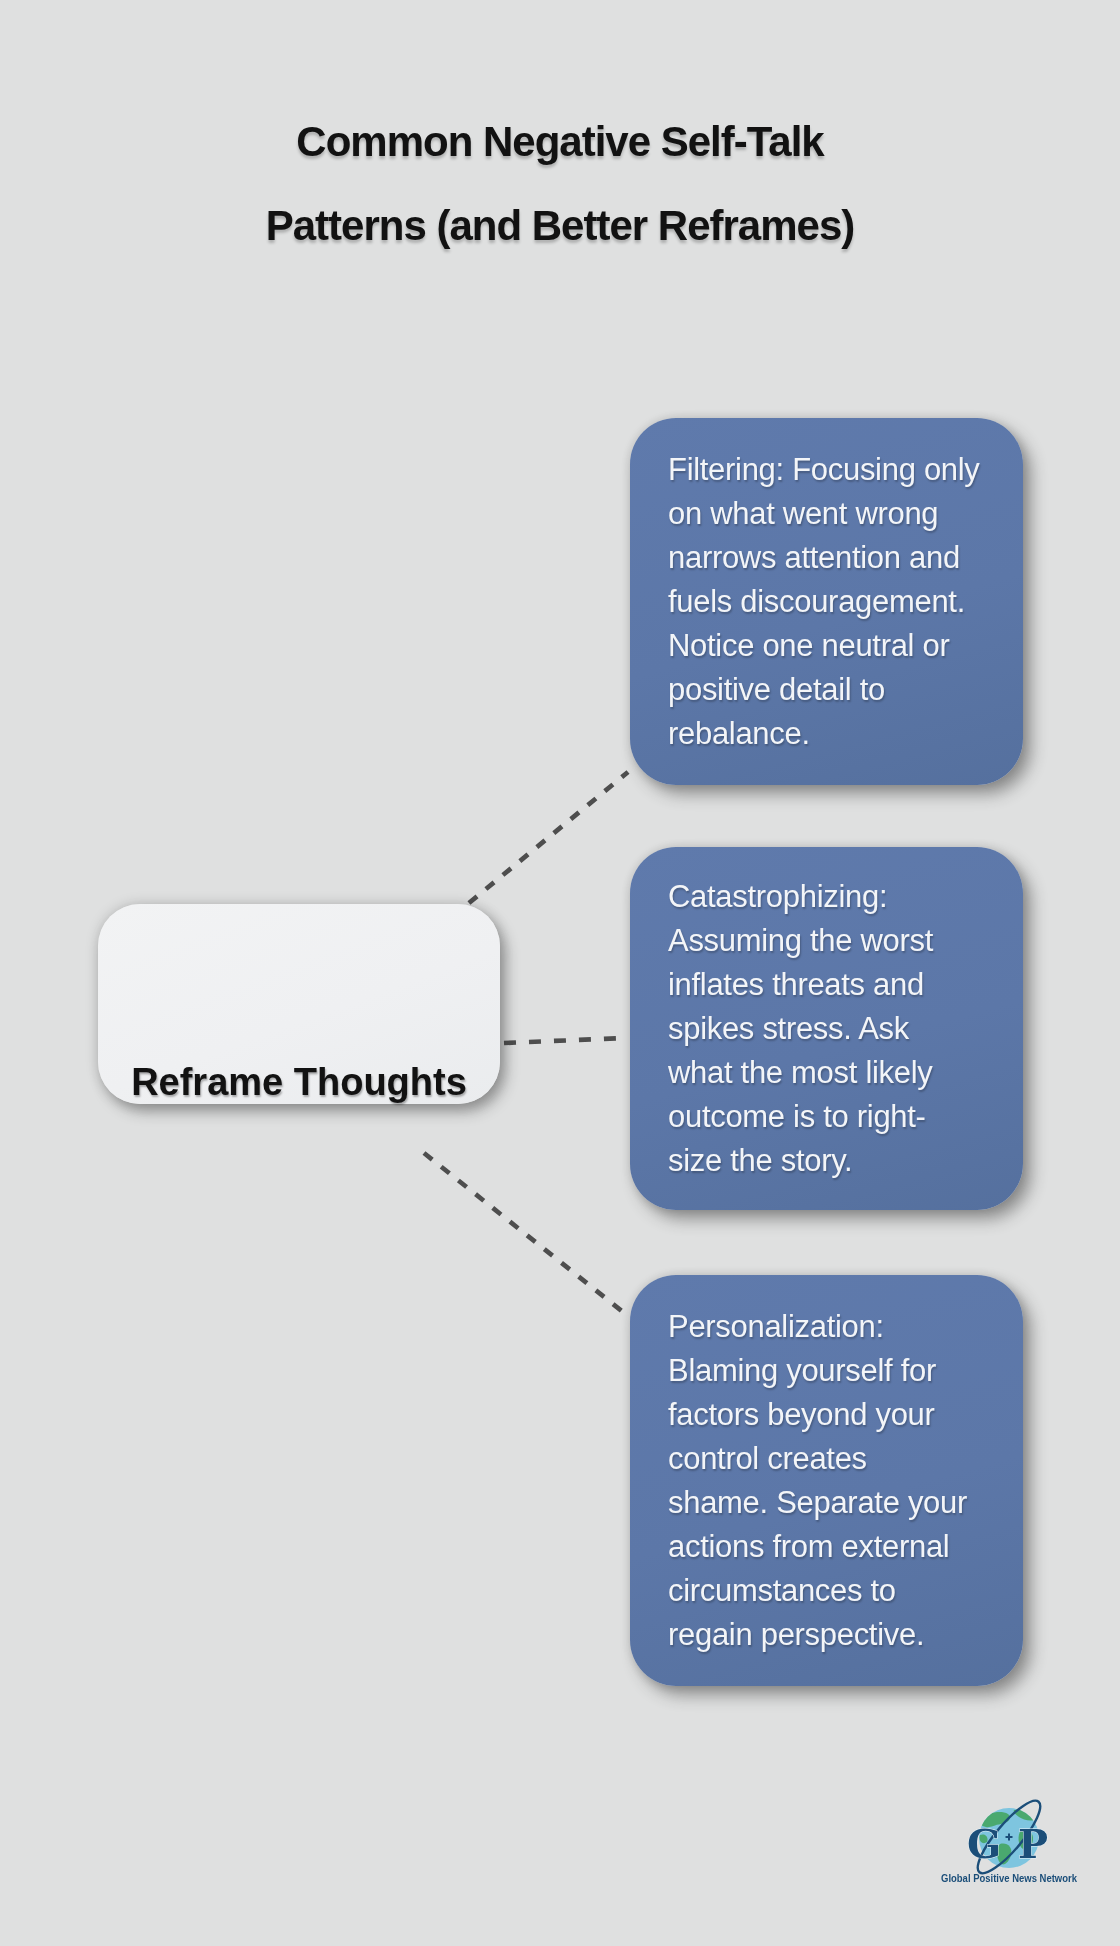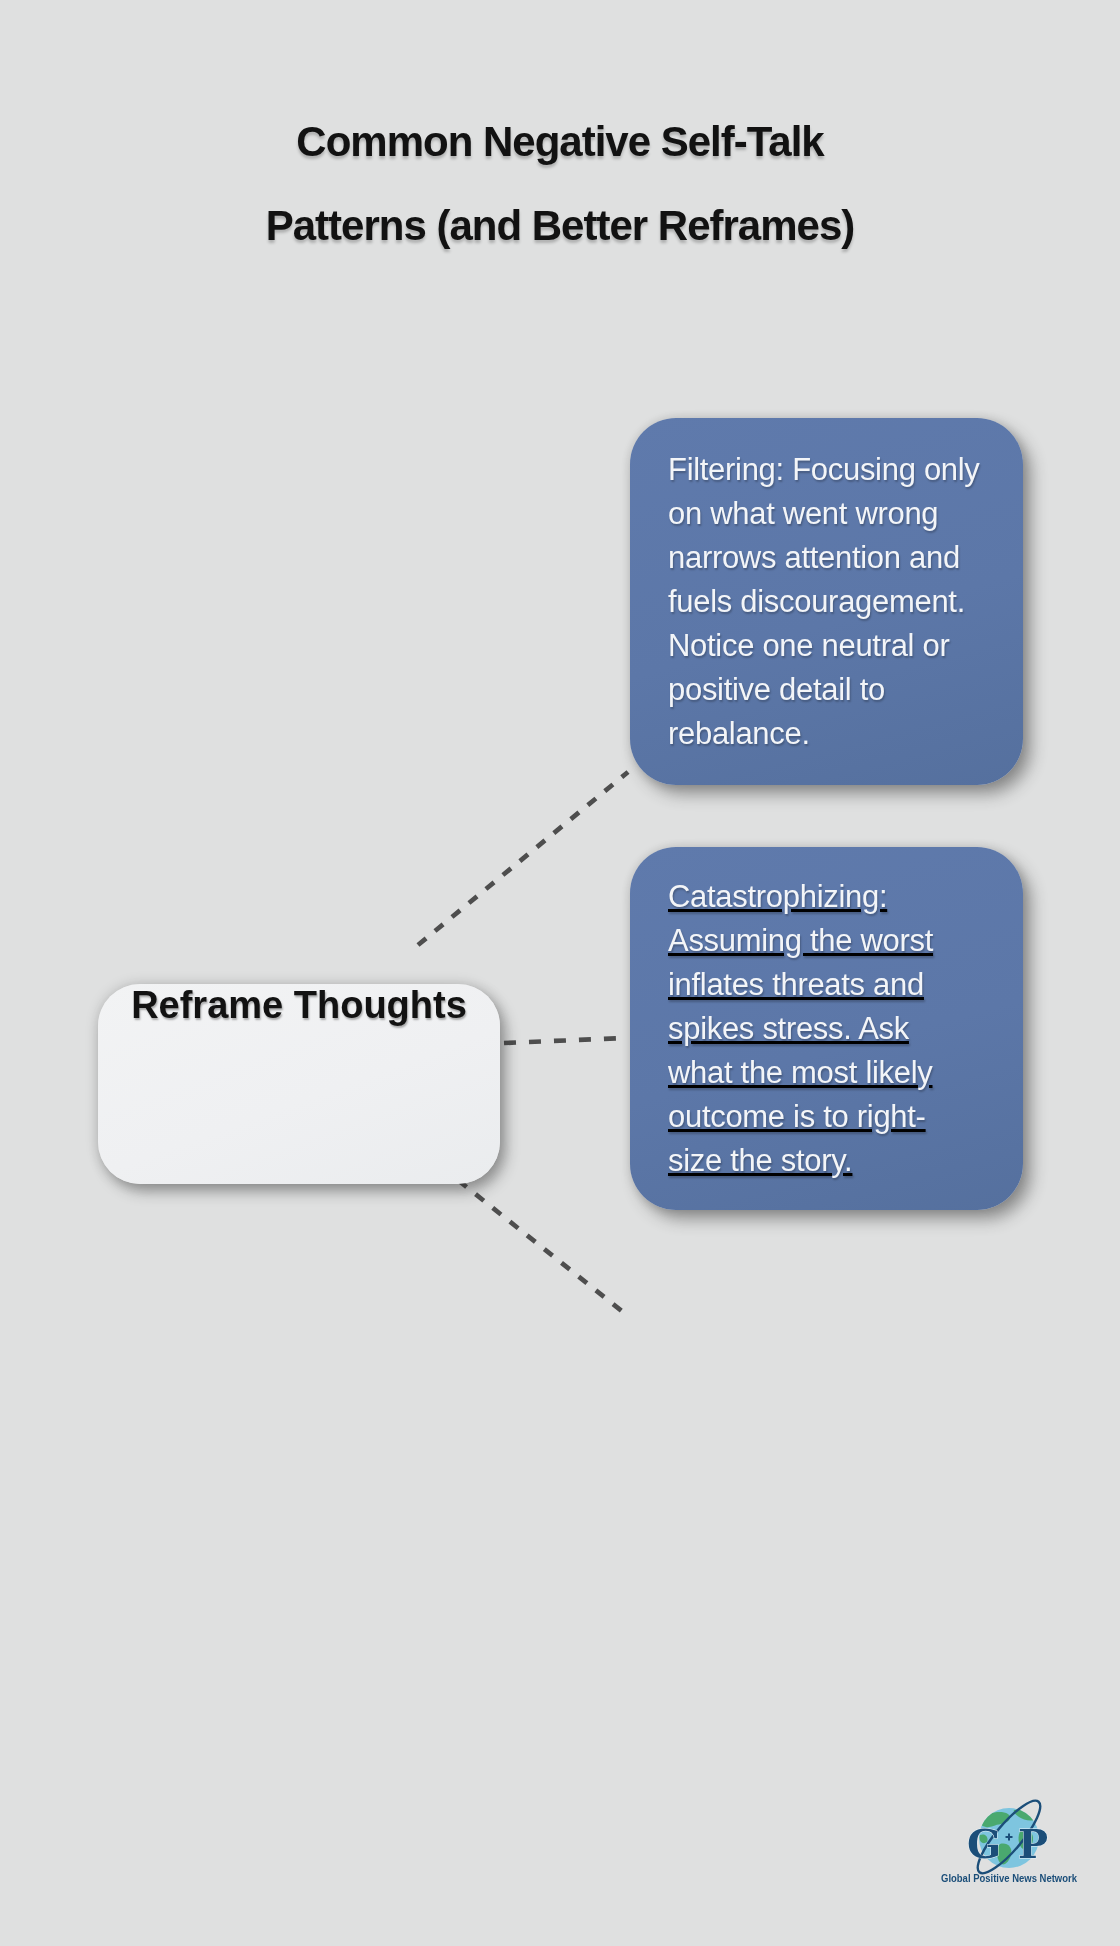--- a/index.html
+++ b/index.html
@@ -34,48 +34,48 @@
   }
   .connector {
     stroke: var(--connector, #4e4e4e);
     stroke-width: 4.7;
     stroke-dasharray: 10.5 11.5;
     fill: none;
   }
   .connector.horizontal { stroke-dasharray: 12 13; }
   .root-node {
     position: absolute;
-    left: 98px; top: 984px;
+    left: 98px; top: 904px;
     width: 402px; height: 200px;
     border-radius: 42px;
     background: linear-gradient(160deg, #f2f3f4 0%, var(--root-fill, #eff0f2) 55%, #eaecee 100%);
     box-shadow: 0 0 14px rgba(0,0,0,0.16), 6px 8px 14px rgba(45,45,45,0.38);
     display: flex;
-    align-items: flex-start;
+    align-items: flex-end;
     justify-content: center;
   }
   .root-label {
     font-size: 38px;
     font-weight: bold;
     color: var(--root-text, #121212);
     text-shadow: 1px 2px 2px rgba(0,0,0,0.3);
     white-space: nowrap;
   }
   .branch {
     position: absolute;
     left: 630px;
     width: 393px;
     border-radius: 46px;
     background: linear-gradient(165deg, #5f7aac 0%, var(--branch-fill, #5c77a8) 55%, #55709e 100%);
     box-shadow: 0 0 10px rgba(0,0,0,0.12), 8px 9px 16px rgba(45,45,45,0.45);
     display: flex;
     align-items: center;
   }
   .branch-1 { top: 418px;  height: 367px; }
-  .branch-2 { top: 847px;  height: 363px; text-decoration: underline; }
+  .branch-2 { top: 847px;  height: 363px; }
   .branch-3 { top: 1275px; height: 411px; }
   .branch-text {
     margin: 10px;
     padding: 0 24px 0 28px;
     font-size: 31px;
     line-height: 44px;
     letter-spacing: -0.3px;
     color: var(--branch-text, #f3f5f8);
     white-space: pre-line;
     text-shadow: 1px 2px 2px rgba(0,0,0,0.25);
@@ -138,20 +138,30 @@
   <div class="branch branch-2">
     <p class="branch-text">Catastrophizing:
 Assuming the worst
 inflates threats and
 spikes stress. Ask
 what the most likely
 outcome is to right-
 size the story.</p>
   </div>
 
+  <div class="branch branch-3">
+    <p class="branch-text">Personalization:
+Blaming yourself for
+factors beyond your
+control creates
+shame. Separate your
+actions from external
+circumstances to
+regain perspective.</p>
+  </div>
 
   <svg class="logo" viewBox="0 0 160 100" width="160" height="100">
     <defs>
       <clipPath id="globeClip">
           <circle cx="74" cy="45" r="30"></circle>
         </clipPath>
     </defs>
     <circle class="ocean" cx="74" cy="45" r="30"></circle>
     <g clip-path="url(#globeClip)">
       <path class="land" d="M46,27 C53,19 66,17 73,21 C78,25 73,30 66,31 C59,32 55,35 51,34 C46,33 44,30 46,27 Z"></path>

